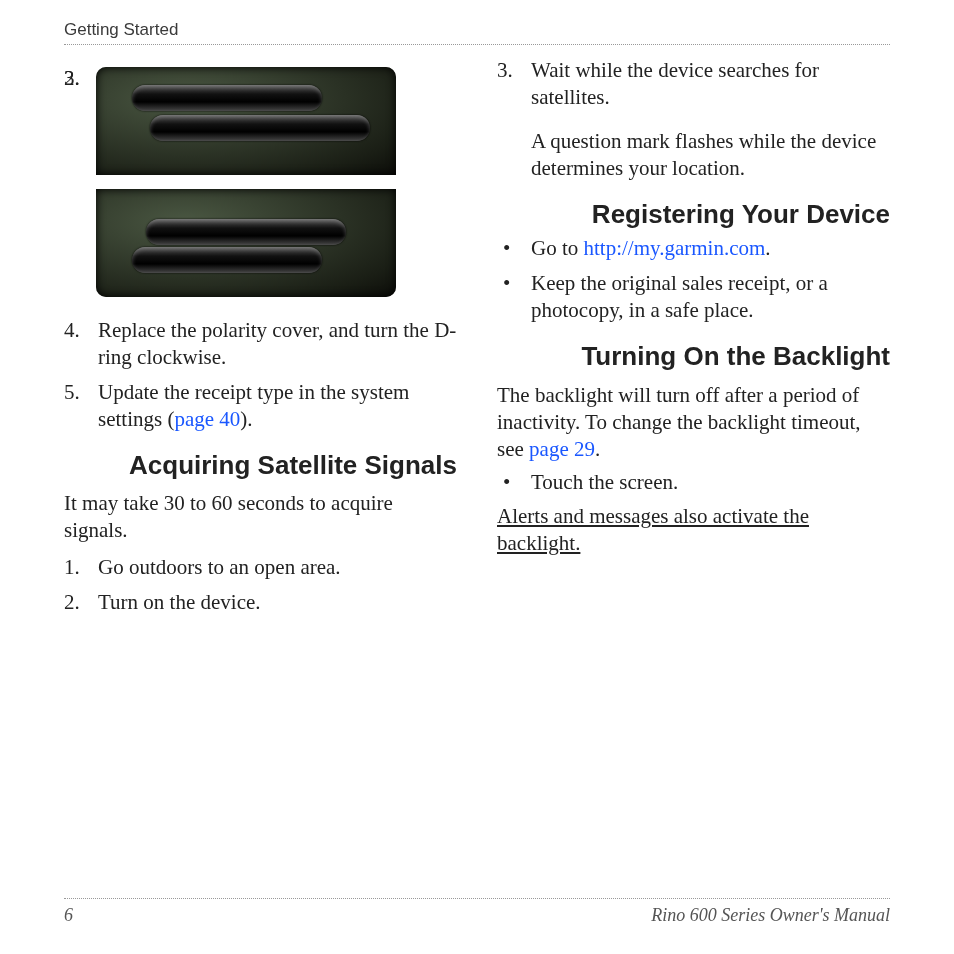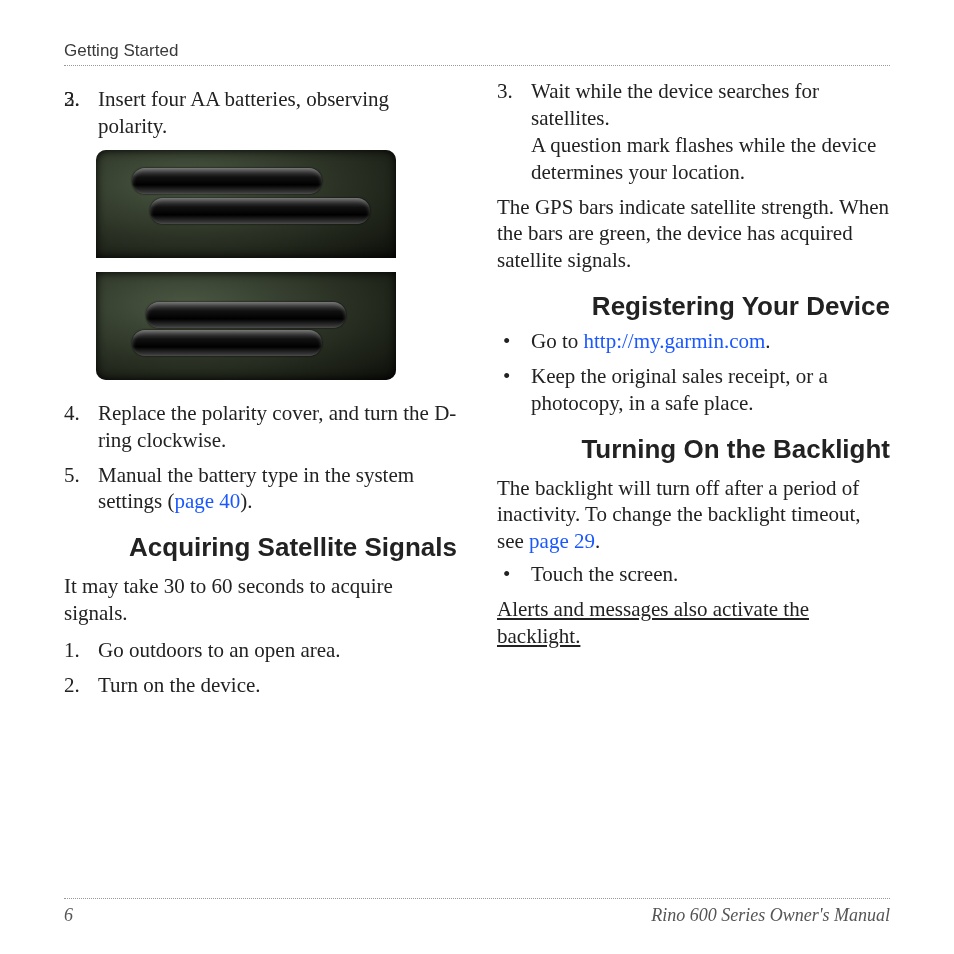--- a/index.html
+++ b/index.html
@@ -1,21 +1,21 @@
 <!DOCTYPE html>
 <html><head>
 <meta charset="utf-8">
 <style>
   * { box-sizing: border-box; margin: 0; padding: 0; }
   html, body { width: 954px; height: 954px; background: #fff; font-family: "Times New Roman", Times, serif; color: #222; }
   .page {
     position: relative;
     width: 954px;
     height: 954px;
-    padding: 41px 64px 30px 64px;
+    padding: 20px 64px 30px 64px;
   }
   .header {
     font-family: Arial, Helvetica, sans-serif;
     font-size: 17px;
     color: #3a3a3a;
     padding-bottom: 4px;
     border-bottom: 1px dotted #999;
     margin-bottom: 12px;
   }
   .columns {
@@ -23,21 +23,21 @@
     gap: 40px;
   }
   .col {
     width: 50%;
     font-size: 21px;
     line-height: 1.28;
   }
   ol.steps { list-style: none; padding-left: 0; }
   ol.steps li { position: relative; padding-left: 34px; margin-bottom: 8px; }
   ol.steps li .num { position: absolute; left: 0; }
-  .sub { margin-top: 0; }
+  .sub { margin-top: 17px; }
   .img-block {
     margin: 10px 0 14px 32px;
     width: 300px;
     height: 236px;
     display: flex;
     flex-direction: column;
     gap: 14px;
   }
   .battery {
     background: radial-gradient(ellipse at 30% 30%, #4a5742 0%, #1a1e15 80%, #0c0d09 100%);
@@ -115,21 +115,20 @@
 
   <div class="columns">
 
     <div class="col">
       <ol class="steps">
         <li>
           <span class="num">2.</span>
         </li>
         <li>
           <span class="num">3.</span>
-          <span>Insert four AA batteries, observing polarity.</span>
         </li>
       </ol>
 
       <div class="img-block">
         <div class="battery top">
           <div class="cell"></div>
             <div class="cell"></div>
         </div>
         <div class="battery bot">
           <div class="cell"></div>
@@ -137,21 +136,21 @@
         </div>
       </div>
 
       <ol class="steps">
         <li>
           <span class="num">4.</span>
           <span>Replace the polarity cover, and turn the D-ring clockwise.</span>
         </li>
         <li>
           <span class="num">5.</span>
-          <span>Manual the battery type in the system settings (</span><span class="link">page 40</span><span>).</span>
+          <span>Update the receipt type in the system settings (</span><span class="link">page 40</span><span>).</span>
         </li>
       </ol>
 
       <h2>Acquiring Satellite Signals</h2>
       <p class="para">It may take 30 to 60 seconds to acquire signals.</p>
 
       <ol class="steps" style="margin-top:10px;">
         <li>
           <span class="num">1.</span>
           <span>Go outdoors to an open area.</span>
@@ -165,21 +164,20 @@
 
     <div class="col">
       <ol class="steps">
         <li>
           <span class="num">3.</span>
           <span>Wait while the device searches for satellites.</span>
           <div class="sub">A question mark flashes while the device determines your location.</div>
         </li>
       </ol>
 
-      <p class="para" style="margin-top:8px;">The GPS bars indicate satellite strength. When the bars are green, the device has acquired satellite signals.</p>
 
       <h2>Registering Your Device</h2>
       <ul class="bullets">
         <li>
           <span>Go to </span><span class="link">http://my.garmin.com</span><span>.</span>
         </li>
         <li>
           <span>Keep the original sales receipt, or a photocopy, in a safe place.</span>
         </li>
       </ul>

